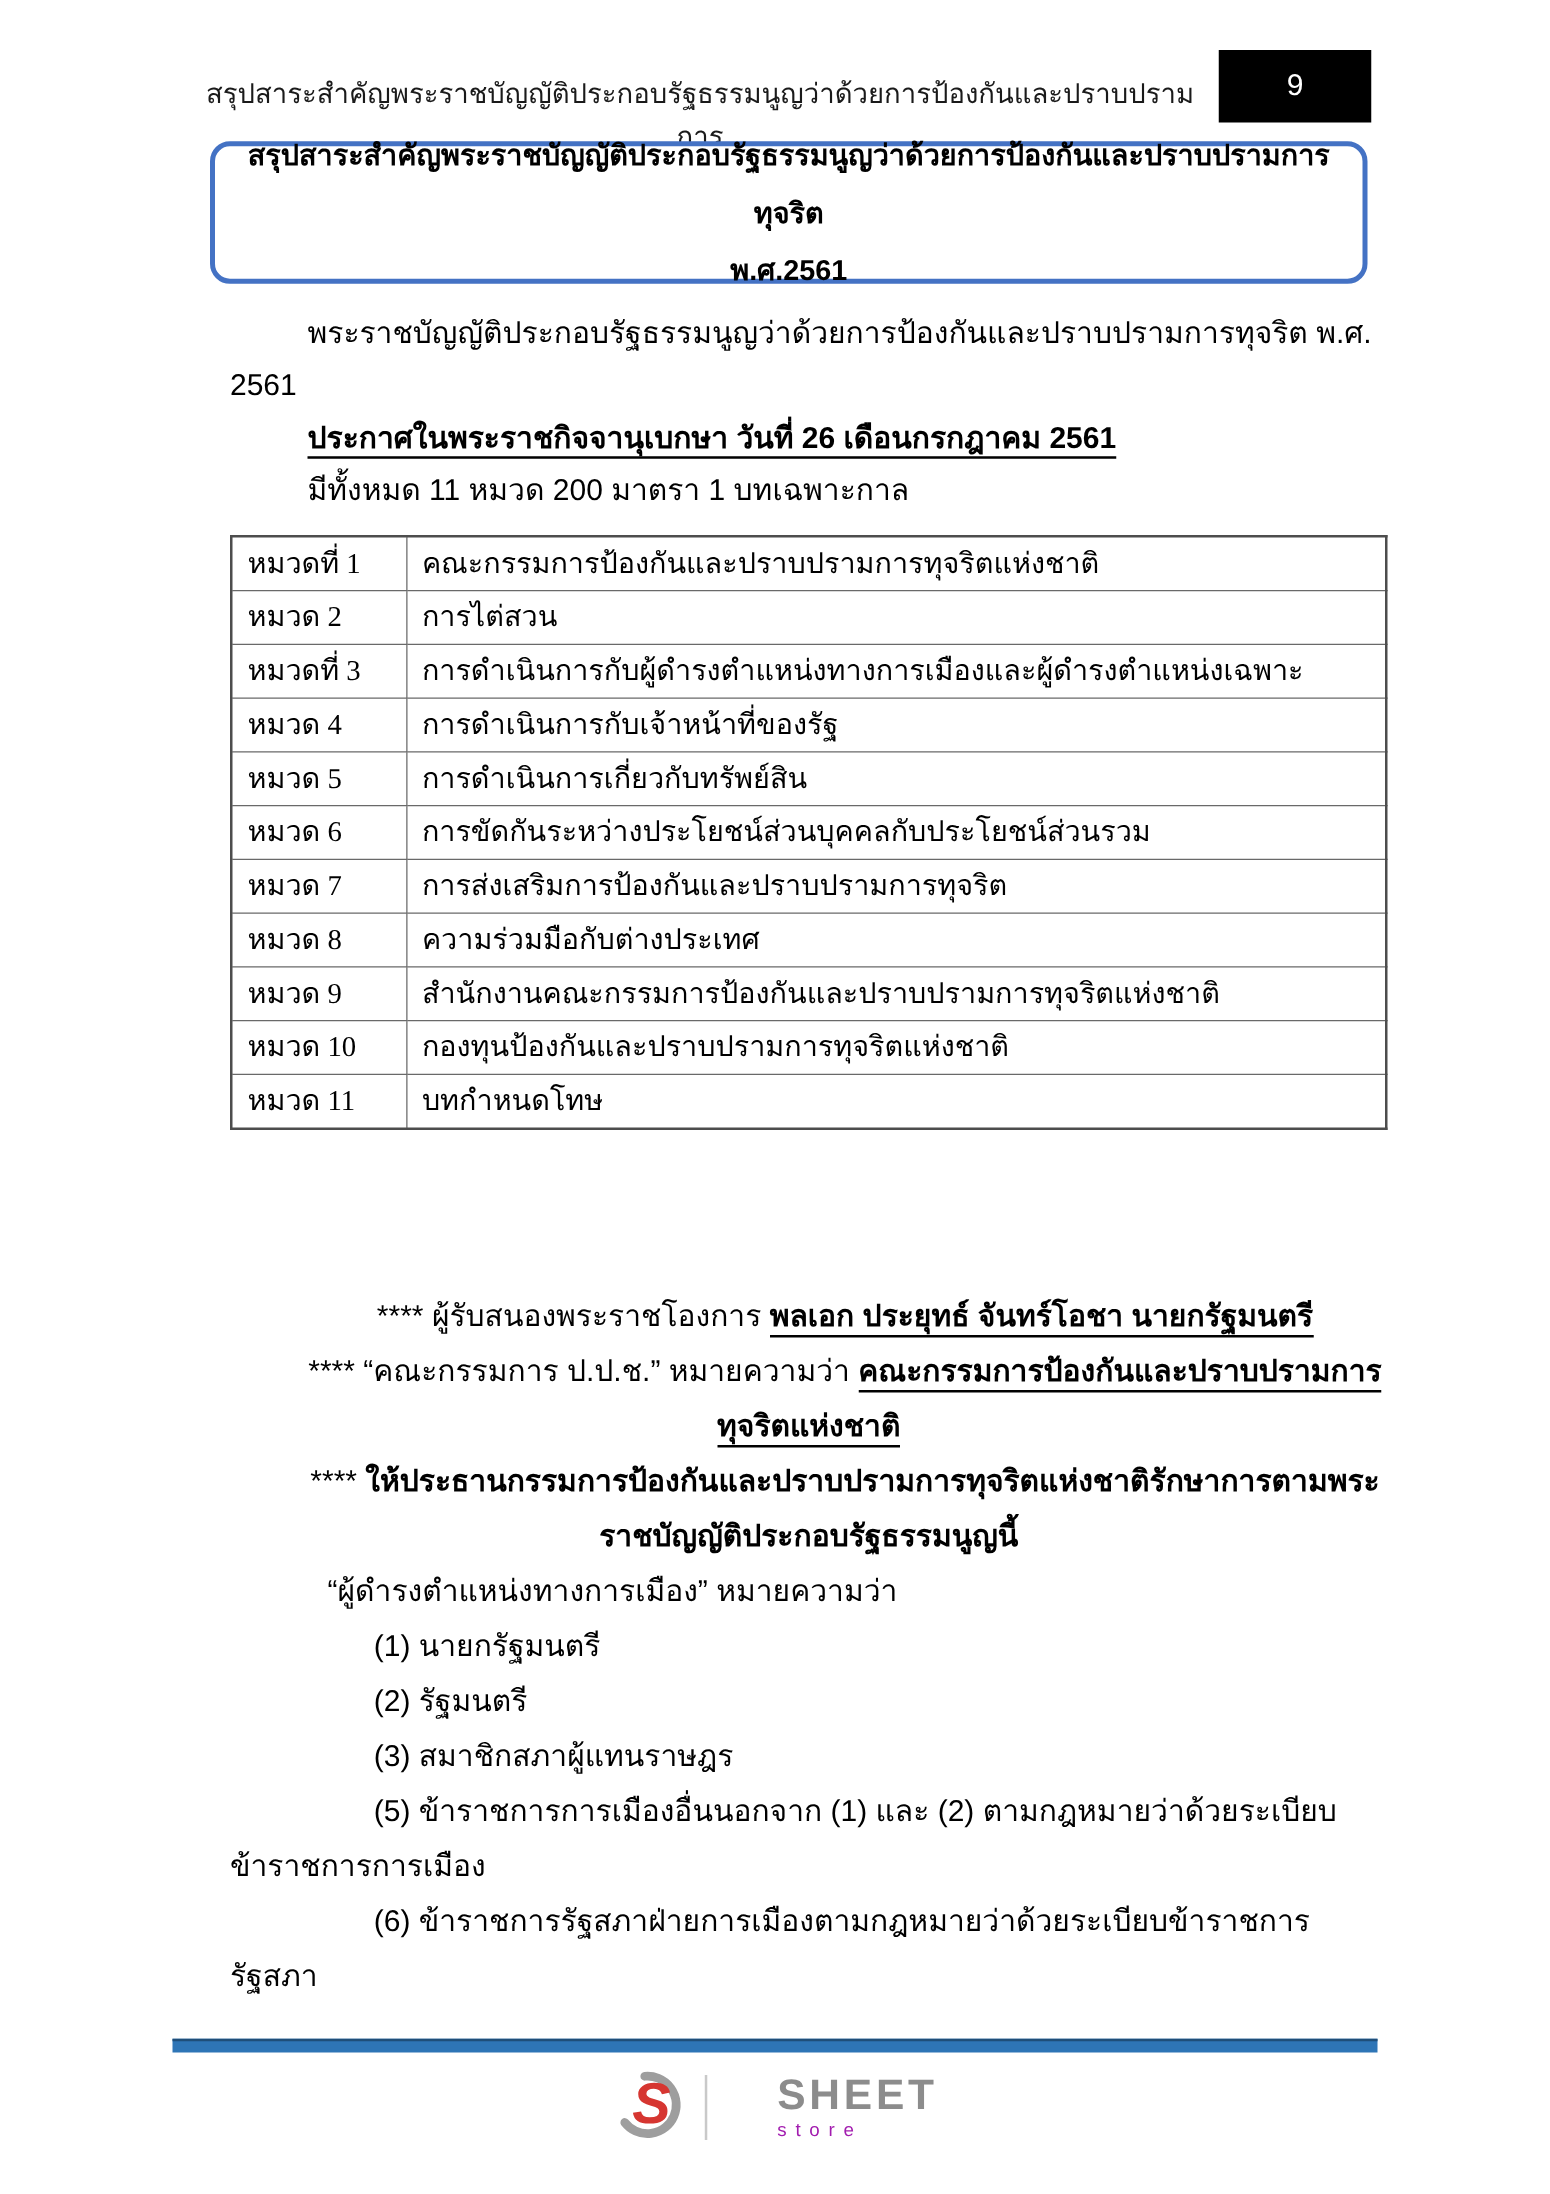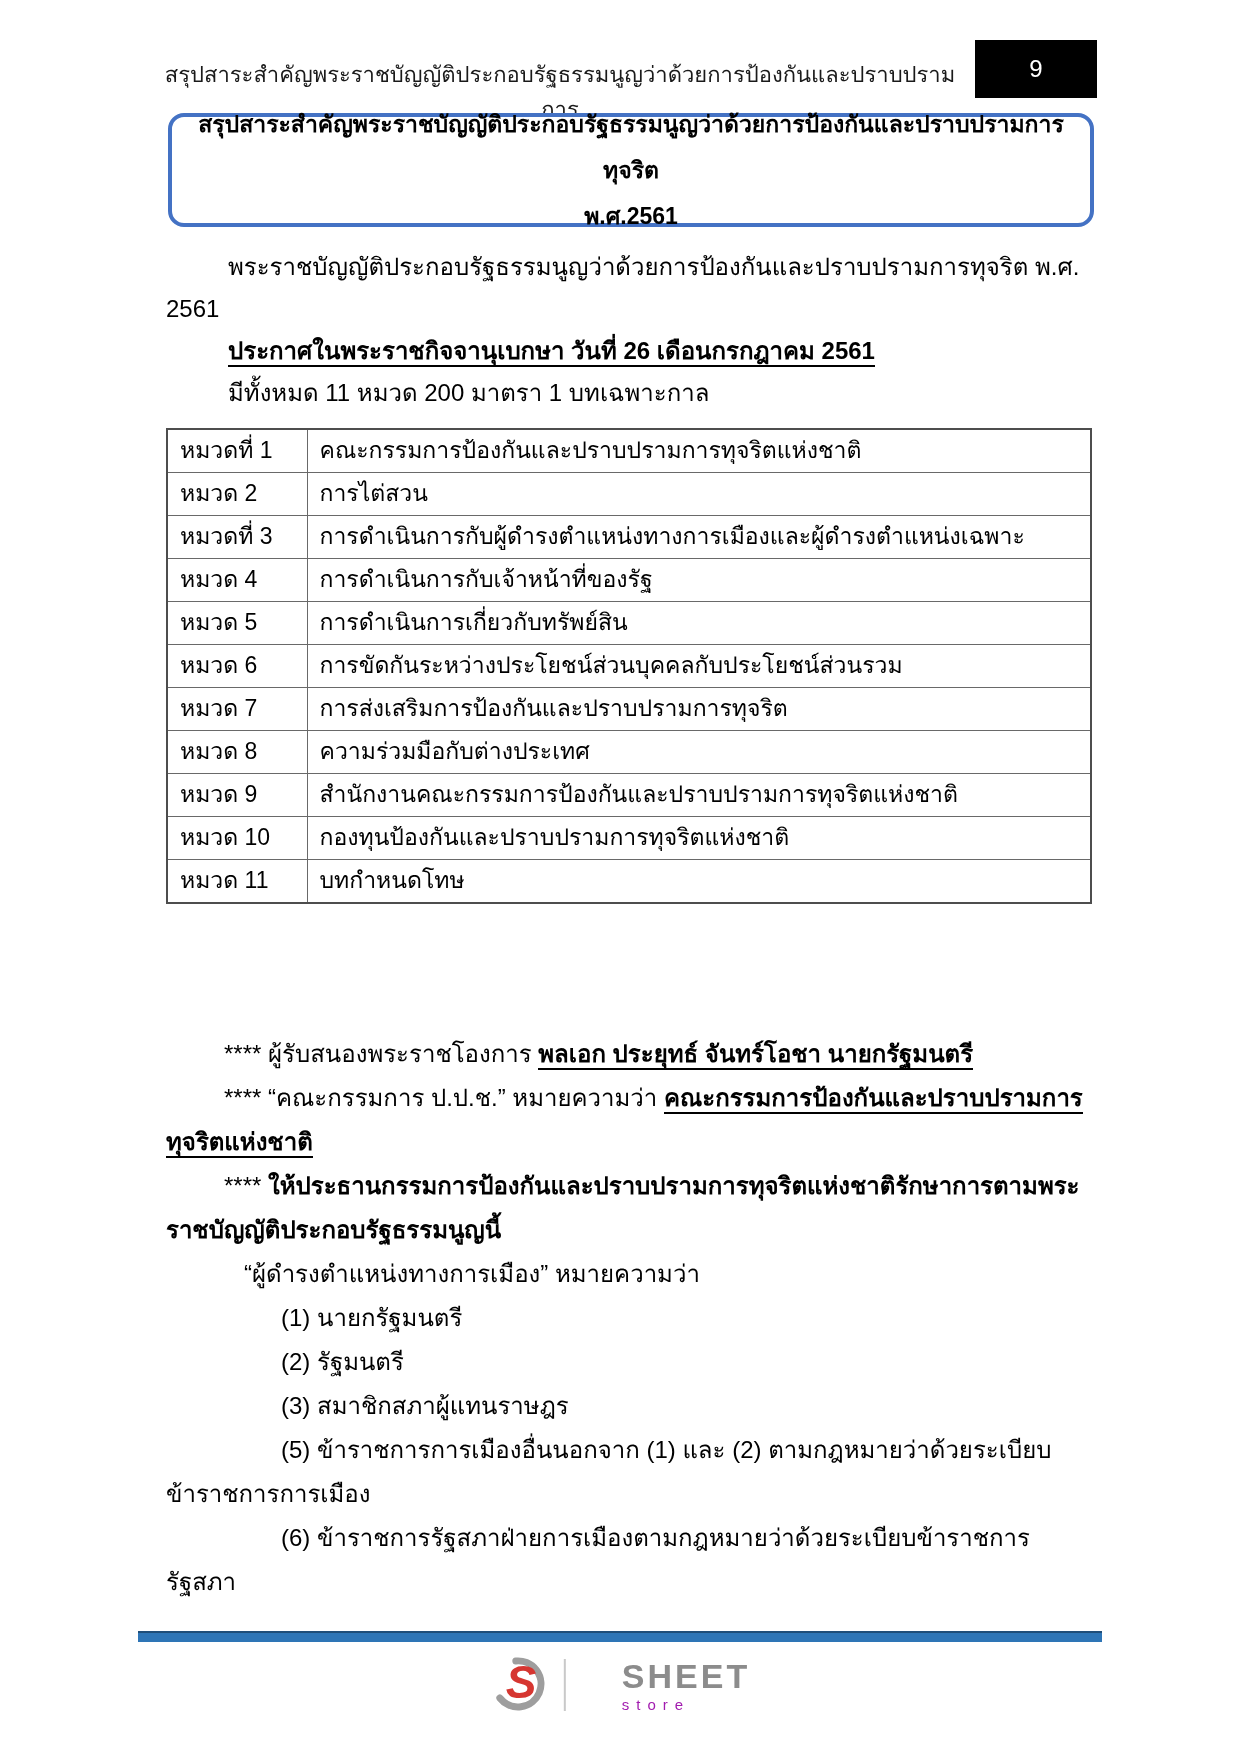--- a/index.html
+++ b/index.html
@@ -20,37 +20,37 @@
     font-size:24px;
   }
   .title-box{
     position:absolute; top:113px; left:168px; width:926px; height:114px;
     border:4px solid #4472C4; border-radius:16px; background:#fff;
     display:flex; flex-direction:column; align-items:center; justify-content:center;
     font-weight:bold; font-size:23px; line-height:46px; text-align:center;
     padding:0 14px; overflow-wrap:anywhere;
   }
   .content{
-    position:absolute; top:246px; left:166px; width:926px;
+    position:absolute; top:246px; left:184px; width:926px;
     font-size:24px; overflow-wrap:anywhere;
   }
   .intro-line{ line-height:42px; text-indent:62px; }
   .bu{ font-weight:bold; border-bottom:2px solid #000; padding-bottom:1px; }
   .b{ font-weight:bold; }
   table.chapters{
     width:100%; border-collapse:collapse; margin-top:14px;
     border:2px solid #4d4d4d;
   }
   table.chapters td{
     border:1px solid #696969; height:40px; font-size:23px;
     padding:2px 10px 4px 12px; vertical-align:middle;
   }
-  td.chap-col{ width:140px; }
+  td.chap-col{ width:140px;font-family:Liberation Serif, serif; }
   .notes{ margin-top:128px; }
-  .note-p{ line-height:44px; text-indent:58px; }
+  .note-p{ line-height:44px; text-indent:58px;text-align:center; }
   .def-intro{ line-height:44px; text-indent:78px; }
   .def-item{ line-height:44px; text-indent:115px; }
   .footer-bar{
     position:absolute; top:1631px; left:138px; width:964px; height:11px;
     border-top:2px solid #1F4E79;
   }
   .logo{
     position:absolute; top:1652px; left:50%; transform:translateX(-50%);
     display:flex; align-items:center; gap:12px;
   }

